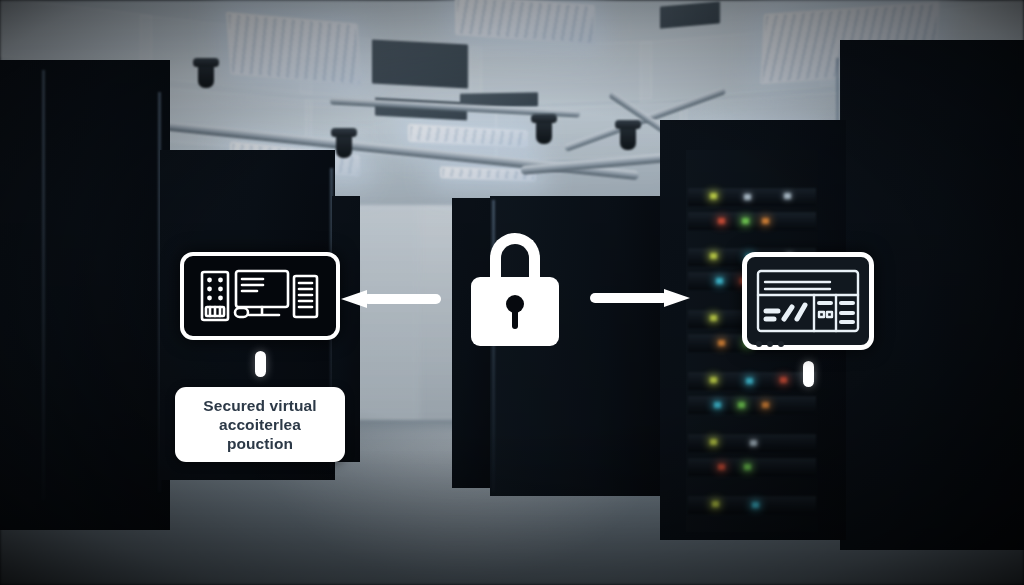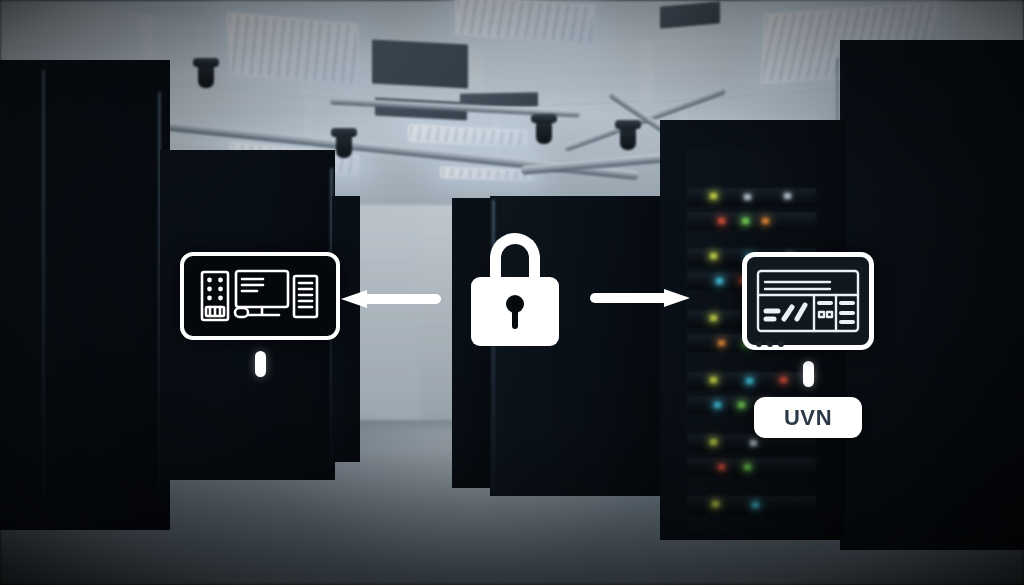--- a/index.html
+++ b/index.html
@@ -353,20 +353,22 @@
 
           <rect x="95" y="10" width="23" height="41" rx="2"></rect>
           <line x1="100" y1="17" x2="113" y2="17"></line>
           <line x1="100" y1="23" x2="113" y2="23"></line>
           <line x1="100" y1="29" x2="113" y2="29"></line>
           <line x1="100" y1="35" x2="113" y2="35"></line>
           <line x1="100" y1="41" x2="113" y2="41"></line>
         </svg>
       </div>
       <div class="stem"></div>
+      <div class="pill">Secured virtual
+accoiterlea pouction</div>
     </div>
 
     <div class="arrow left" style="left:341px;top:290px;width:100px;">
       <span class="head"></span>
       <span class="shaft"></span>
     </div>
 
     <div class="lock">
       <span class="shackle"></span>
       <span class="body"></span>
@@ -404,17 +406,16 @@
           <line x1="85" y1="44" x2="97" y2="44" stroke-width="4"></line>
           <line x1="85" y1="53" x2="97" y2="53" stroke-width="4"></line>
         </svg>
         <span class="dots">
           <i></i>
           <i></i>
           <i></i>
         </span>
       </div>
       <div class="stem"></div>
-      <div class="pill single">UVN</div>
     </div>
 
   </div>
 </div>
 
 </body></html>

